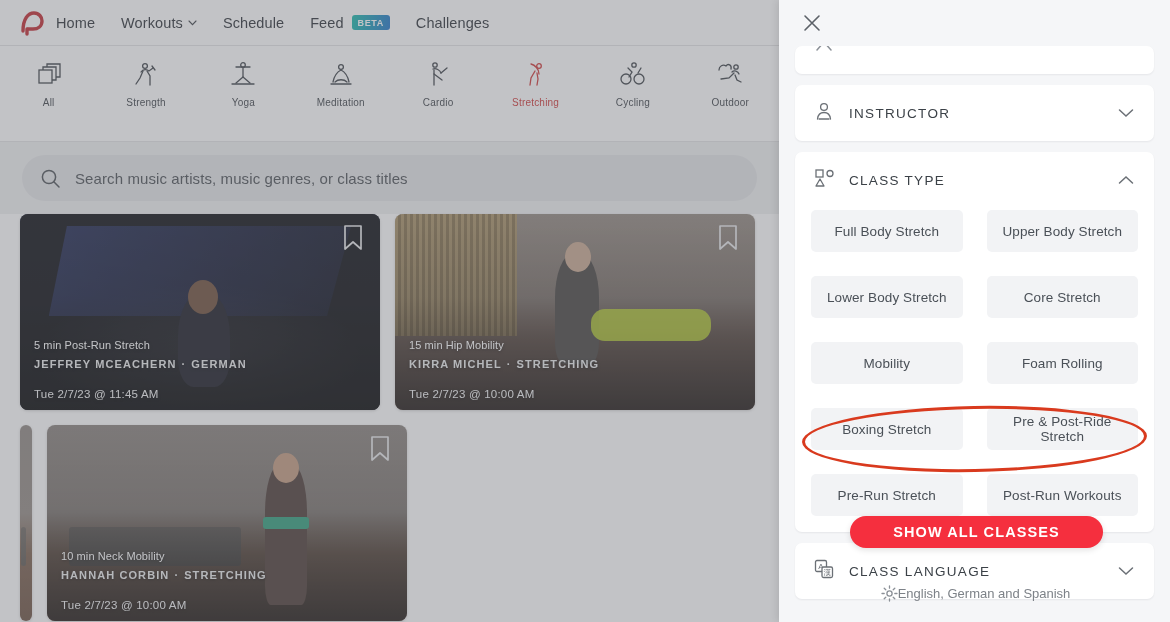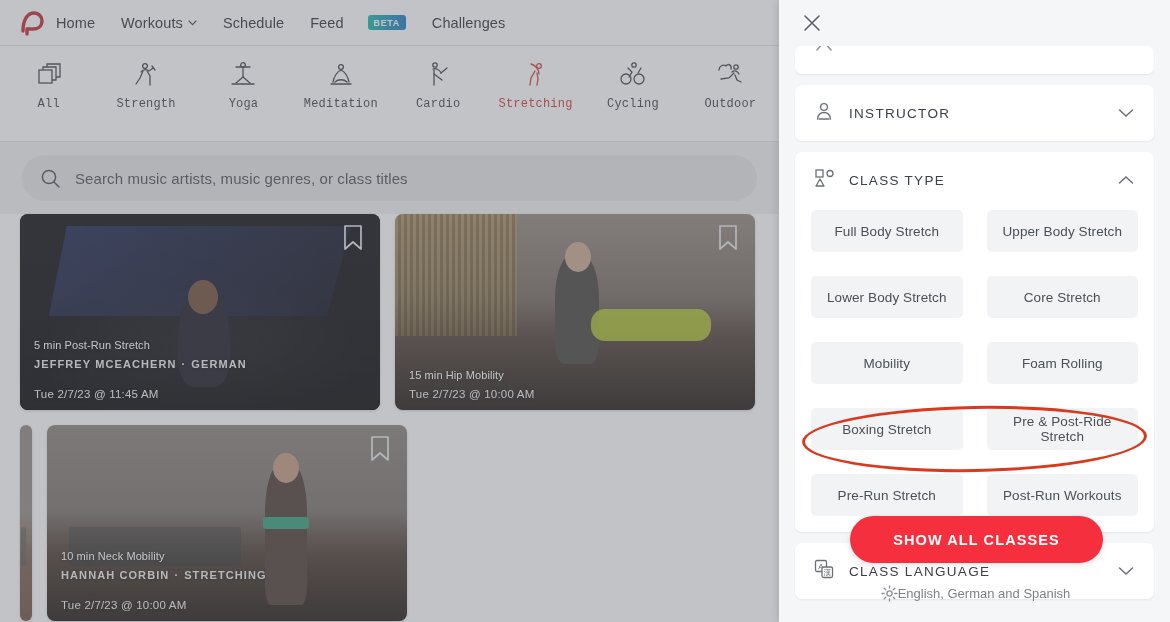--- a/index.html
+++ b/index.html
@@ -26,36 +26,36 @@
     display: flex; align-items: center; padding-left: 18px;
     border-bottom: 1px solid #e3e4e6; background: #fff;
   }
   .logo { width: 26px; height: 26px; margin-right: 12px; flex: none; }
   .navitem {
     font-size: 14.5px; color: #2b3036; margin-right: 26px;
     display: flex; align-items: center; white-space: nowrap; letter-spacing: .1px;
   }
   .caret-sm { margin-left: 5px; display: inline-block; }
   .beta {
-    margin-left: 24px; font-size: 9px; font-weight: bold; letter-spacing: .6px;
+    margin-left: 8px; font-size: 9px; font-weight: bold; letter-spacing: .6px;
     color: #fff; padding: 3px 6px 2px; border-radius: 3px;
     background: linear-gradient(100deg,#17b9a8 0%, #1e73c8 100%);
   }
 
   
   .discbar {
     position: absolute; left: 0; top: 46px; width: 779px; height: 96px;
     display: flex; align-items: flex-start; background: #fff;
     border-bottom: 1px solid #e3e4e6; padding: 14px 0 0 0;
   }
   .disc {
     width: 99px; display: flex; flex-direction: column; align-items: center;
     gap: 7px; color: #3d4248;
   }
-  .disc .lbl { font-size: 12px; letter-spacing: .2px; font-family: Liberation Mono, monospace; }
+  .disc .lbl { font-size: 10px; letter-spacing: .2px; }
   .disc.active { color: #cf3636; }
   .disc.active .lbl { color: #cf3636; }
   .disc svg { display: block; }
 
   
   .searchwrap {
     position: absolute; left: 0; top: 142px; width: 779px; height: 72px;
     background: #f0f1f2; display: flex; align-items: center; padding: 0 22px;
   }
   .searchbar {
@@ -157,21 +157,21 @@
   }
 
   .annot-ellipse {
     position: absolute; left: 802px; top: 406px; width: 345px; height: 66px;
     border: 3.5px solid #d93a1e; border-radius: 50%;
     z-index: 90; pointer-events: none;
     transform: rotate(-1deg);
   }
 
   .cta {
-    position: absolute; left: 850px; top: 516px; width: 253px; height: 47px;
+    position: absolute; left: 850px; top: 516px; width: 253px; height: 32px;
     background: #f52f3e; border-radius: 24px; color: #fff;
     display: flex; align-items: center; justify-content: center;
     font-size: 14.5px; font-weight: bold; letter-spacing: 1.1px;
     z-index: 80; cursor: pointer; box-shadow: 0 2px 6px rgba(0,0,0,.12);
   }
 
   .langline {
     position: absolute; left: 0; right: 0; top: 585px; z-index: 70;
     display: flex; align-items: center; justify-content: center; 
     color: #7d8288; font-size: 13px;
@@ -332,20 +332,23 @@
         <div class="photo ph-wood-a"></div>
         <div class="figure" style="left:160px; top:40px; width:44px; height:110px; background:#45423f; border-radius:40% 40% 20% 20%;"></div>
         <div class="figure" style="left:170px; top:28px; width:26px; height:30px; border-radius:50%; background:#c9a88f;"></div>
         <div class="figure" style="left:196px; top:95px; width:120px; height:32px; border-radius:14px; background:#b7d12a; opacity:.82;"></div>
         <div class="scrim"></div>
         <svg class="bookmark" width="22" height="30" viewBox="0 0 22 30">
           <path d="M3 2 L19 2 L19 25 L11 18 L3 25 Z" fill="none" stroke="#e7e8ea" stroke-width="1.7" stroke-linejoin="round"></path>
         </svg>
         <div class="card-meta">
           <div class="card-title">15 min Hip Mobility</div>
+          <div class="card-sub">
+            <span>KIRRA MICHEL</span><span class="dot">·</span><span>STRETCHING</span>
+          </div>
           <div class="card-time">Tue 2/7/23 @ 10:00 AM</div>
         </div>
       </div>
 
       <div class="card sliver">
         <div class="photo ph-room-a"></div>
       </div>
 
       <div class="card">
         <div class="photo ph-room-a"></div>

